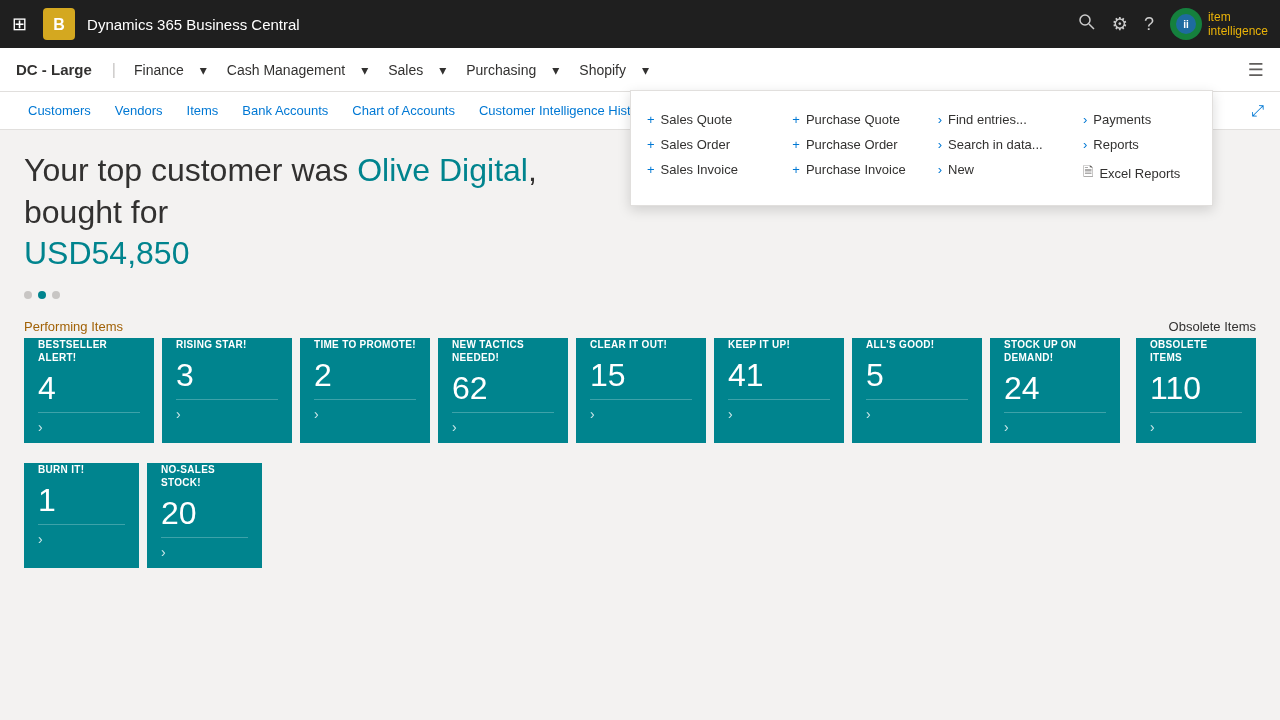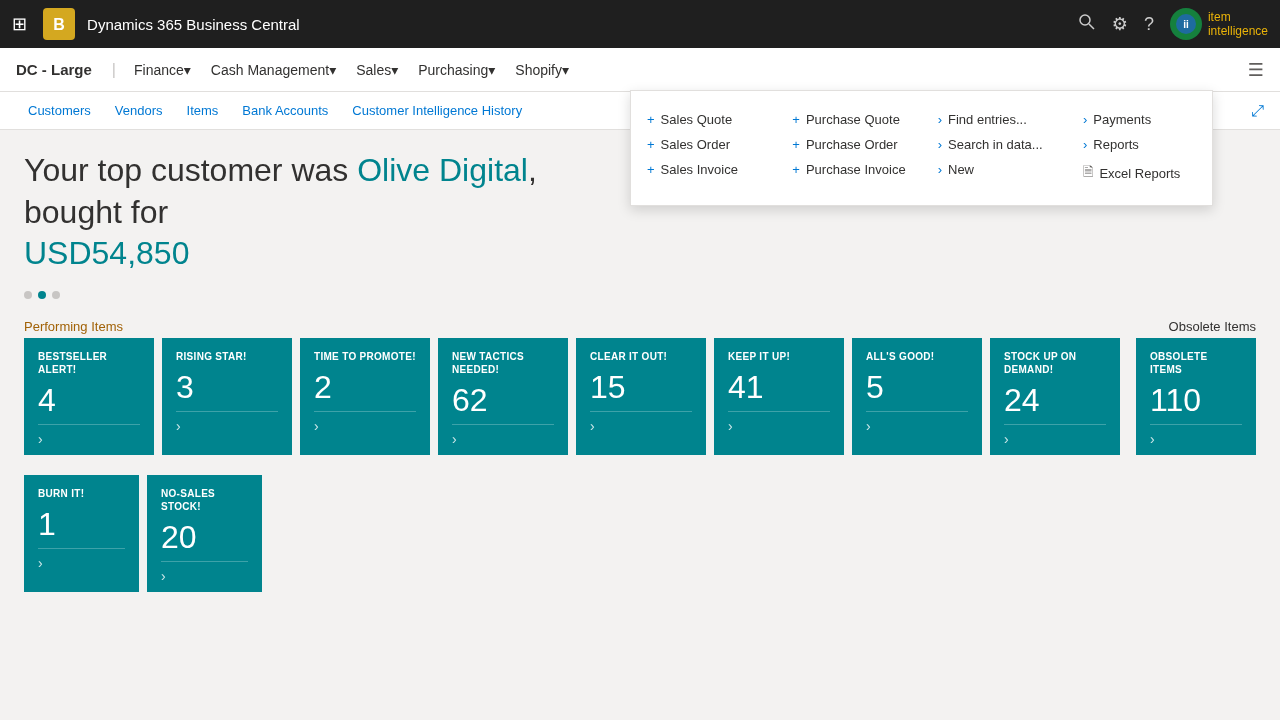--- a/index.html
+++ b/index.html
@@ -81,21 +81,21 @@
       margin: 0 8px;
     }
     .nav-menu-item {
       font-size: 14px;
       color: #323130;
       padding: 0 10px;
       height: 44px;
       display: flex;
       align-items: center;
       cursor: pointer;
-      gap: 0;
+      gap: 16px;
     }
     .hamburger-icon {
       margin-left: auto;
       color: #605e5c;
       font-size: 18px;
       cursor: pointer;
     }
 
     
     .sub-nav {
@@ -199,21 +199,21 @@
       font-size: 15px;
       font-weight: 600;
       color: #323130;
       margin-bottom: 12px;
       padding-bottom: 6px;
       border-bottom: 1px solid #e1dfdd;
     }
     .tile {
       background: #00848e;
       color: #fff;
-      padding: 12px 14px 8px;
+      padding: 0 14px 8px;
       min-width: 105px;
       flex: 1;
       max-width: 130px;
       cursor: pointer;
       position: relative;
     }
     .tile-label {
       font-size: 10px;
       font-weight: 600;
       line-height: 1.3;
@@ -300,20 +300,21 @@
   <div style="margin-left: auto;">
     <span class="hamburger-icon">☰</span>
   </div>
 </div>
 
 <div class="sub-nav">
   <span class="sub-nav-item">Customers</span>
   <span class="sub-nav-item">Vendors</span>
   <span class="sub-nav-item">Items</span>
   <span class="sub-nav-item">Bank Accounts</span>
+  <span class="sub-nav-item">Chart of Accounts</span>
   <span class="sub-nav-item">Customer Intelligence History</span>
   <span class="expand-icon" style="margin-left:auto;">⤢</span>
 </div>
 
 <div class="dropdown-overlay">
   <div class="dropdown-col">
     <div class="dropdown-item">
       <span class="plus">+</span>
       <span>Sales Quote</span>
     </div>

